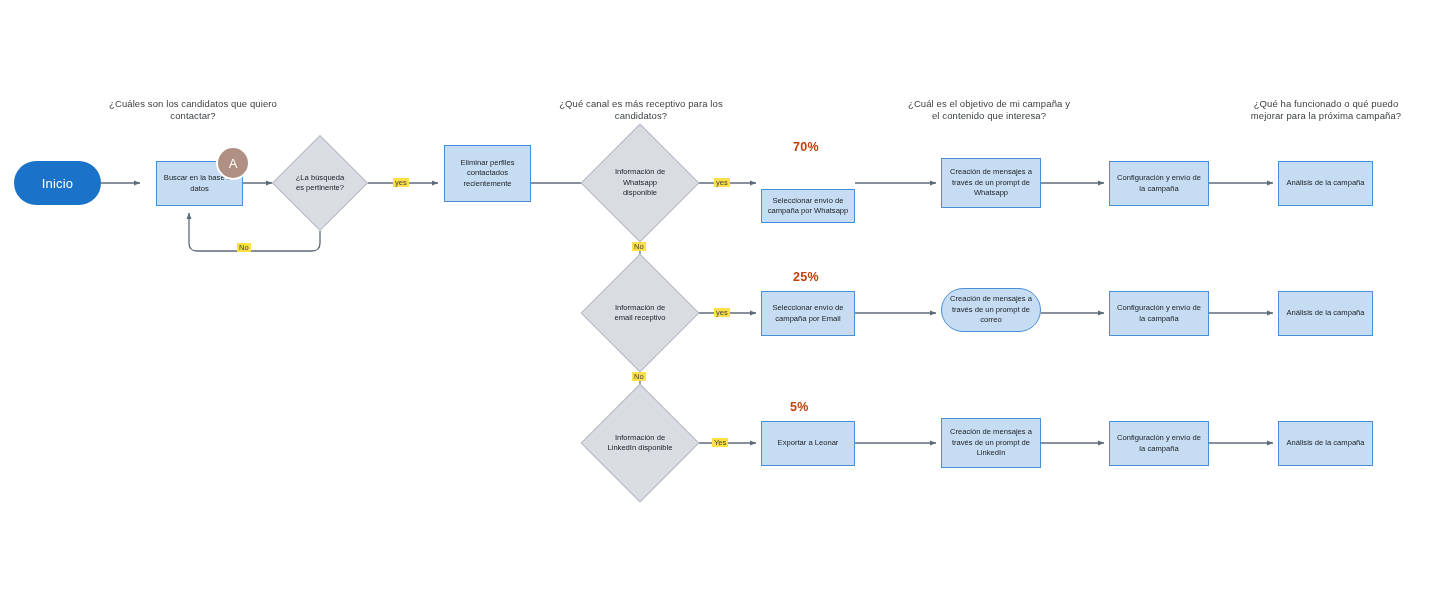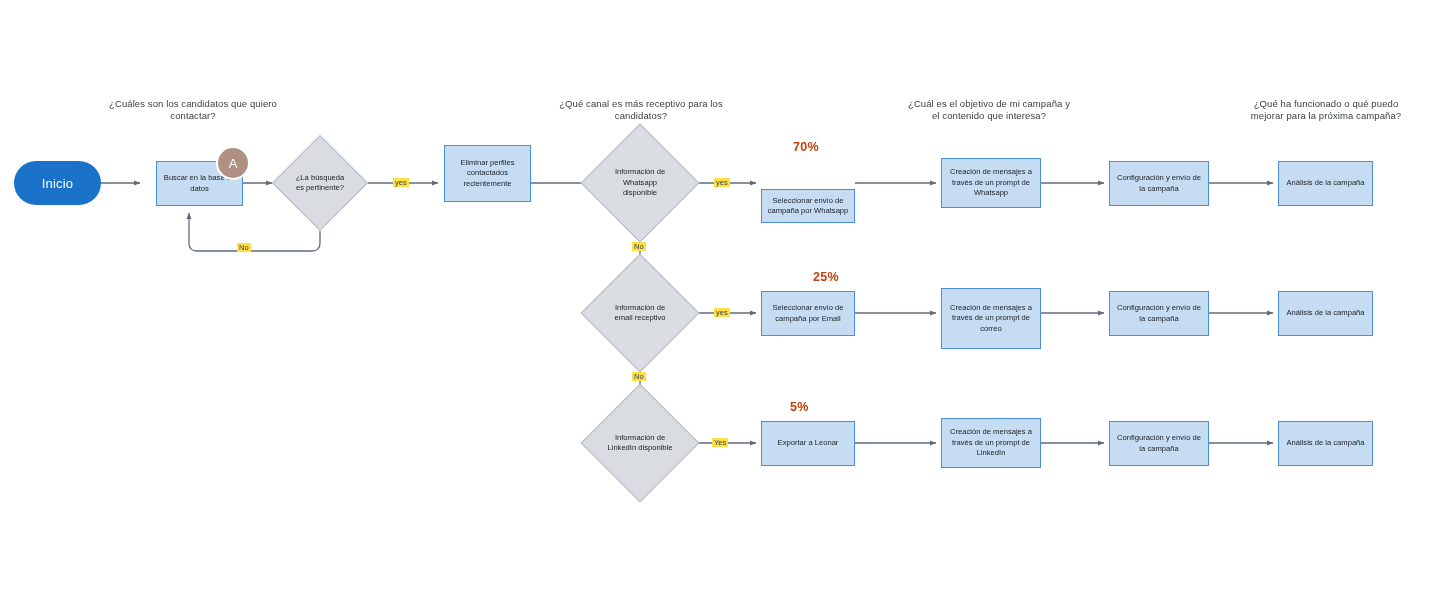--- a/index.html
+++ b/index.html
@@ -170,21 +170,21 @@
 
   <div class="qhead" style="left:108px; top:98px; width:170px;">¿Cuáles son los candidatos que quiero contactar?</div>
 
   <div class="qhead" style="left:557px; top:98px; width:168px;">¿Qué canal es más receptivo para los candidatos?</div>
 
   <div class="qhead" style="left:905px; top:98px; width:168px;">¿Cuál es el objetivo de mi campaña y el contenido que interesa?</div>
 
   <div class="qhead" style="left:1240px; top:98px; width:172px;">¿Qué ha funcionado o qué puedo mejorar para la próxima campaña?</div>
 
   <div class="pct" style="left:793px; top:140px;">70%</div>
-  <div class="pct" style="left:793px; top:270px;margin-left:20px;">25%</div>
+  <div class="pct" style="left:793px; top:270px;">25%</div>
   <div class="pct" style="left:790px; top:400px;">5%</div>
 
   <div class="node terminator" style="left:14px; top:161px; width:87px; height:44px;">
     <span>Inicio</span>
   </div>
 
   <div class="node process" style="left:156px; top:161px; width:87px; height:45px;">
     <span>Buscar en la base de datos</span>
   </div>
 
@@ -241,21 +241,21 @@
   </div>
 
   <div class="node process" style="left:1278px; top:161px; width:95px; height:45px;">
     <span>Análisis de la campaña</span>
   </div>
 
   <div class="node process" style="left:761px; top:291px; width:94px; height:45px;">
     <span>Seleccionar envío de campaña por Email</span>
   </div>
 
-  <div class="node process" style="left:941px; top:288px; width:100px; height:61px;">
+  <div class="node process" style="left:941px; top:288px; width:100px; height:44px;border-radius:22px;">
     <span>Creación de mensajes a través de un prompt de correo</span>
   </div>
 
   <div class="node process" style="left:1109px; top:291px; width:100px; height:45px;">
     <span>Configuración y envío de la campaña</span>
   </div>
 
   <div class="node process" style="left:1278px; top:291px; width:95px; height:45px;">
     <span>Análisis de la campaña</span>
   </div>

